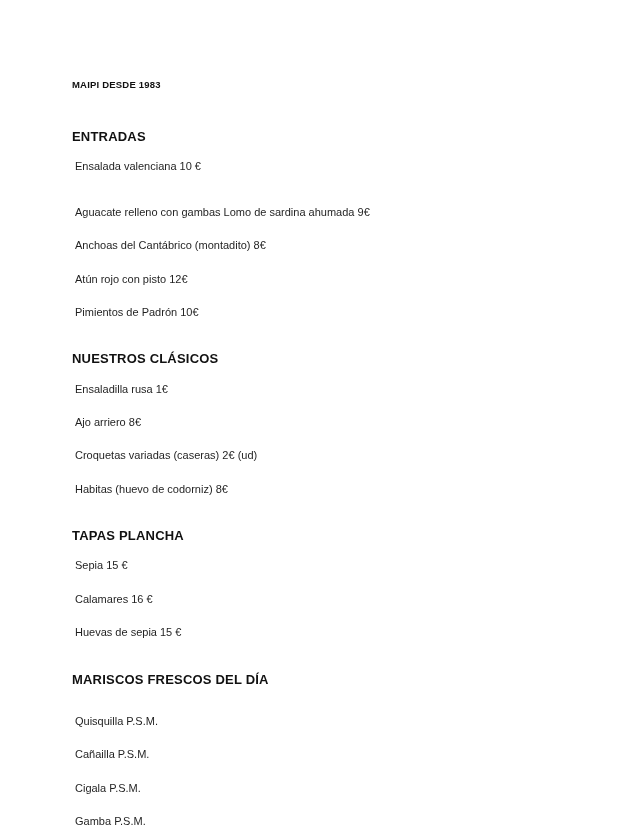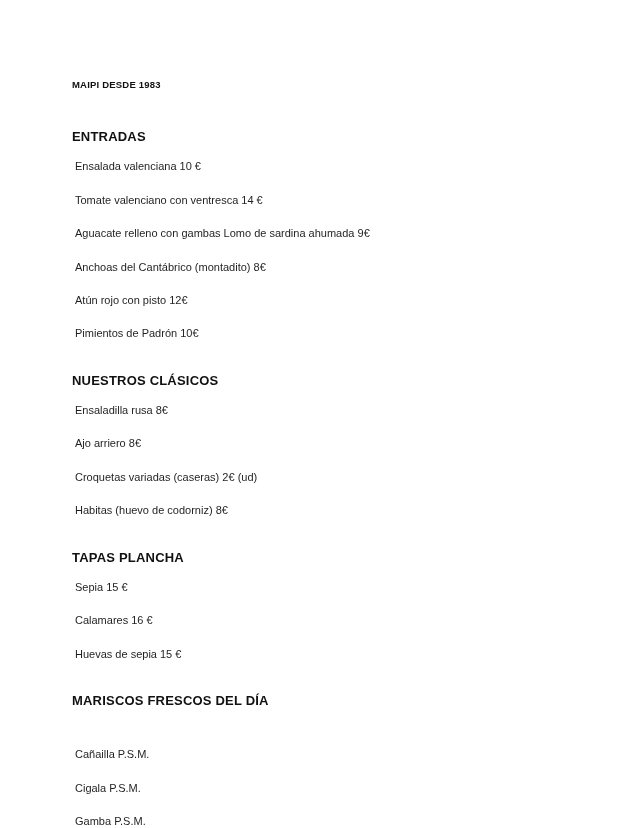--- a/index.html
+++ b/index.html
@@ -62,37 +62,36 @@
 
   <div class="doc-title">MAIPI DESDE 1983</div>
 
   <div class="spacer-title"></div>
 
   <div class="section">
     <div class="section-title">ENTRADAS</div>
     <div class="spacer-item" style="height:10px"></div>
     <div class="item">Ensalada valenciana 10 €</div>
     <div class="spacer-item"></div>
-    <div class="item">Tomate valenciano con ventresca 14 €</div>
     <div class="spacer-item"></div>
     <div class="item">Aguacate relleno con gambas Lomo de sardina ahumada 9€</div>
     <div class="spacer-item"></div>
     <div class="item">Anchoas del Cantábrico (montadito) 8€</div>
     <div class="spacer-item"></div>
     <div class="item">Atún rojo con pisto 12€</div>
     <div class="spacer-item"></div>
     <div class="item">Pimientos de Padrón 10€</div>
   </div>
 
   <div class="spacer-section"></div>
 
   <div class="section">
     <div class="section-title">NUESTROS CLÁSICOS</div>
     <div class="spacer-item" style="height:10px"></div>
-    <div class="item">Ensaladilla rusa 8€</div>
+    <div class="item">Ensaladilla rusa 1€</div>
     <div class="spacer-item"></div>
     <div class="item">Ajo arriero 8€</div>
     <div class="spacer-item"></div>
     <div class="item">Croquetas variadas (caseras) 2€ (ud)</div>
     <div class="spacer-item"></div>
     <div class="item">Habitas (huevo de codorniz) 8€</div>
   </div>
 
   <div class="spacer-section"></div>
 
@@ -104,20 +103,21 @@
     <div class="item">Calamares 16 €</div>
     <div class="spacer-item"></div>
     <div class="item">Huevas de sepia 15 €</div>
   </div>
 
   <div class="spacer-section"></div>
 
   <div class="section">
     <div class="section-title">MARISCOS FRESCOS DEL DÍA</div>
     <div class="spacer-gap"></div>
+    <div class="item">Quisquilla P.S.M.</div>
     <div class="spacer-item"></div>
     <div class="item">Cañailla P.S.M.</div>
     <div class="spacer-item"></div>
     <div class="item">Cigala P.S.M.</div>
     <div class="spacer-item"></div>
     <div class="item">Gamba P.S.M.</div>
   </div>
 
 </div>
 

